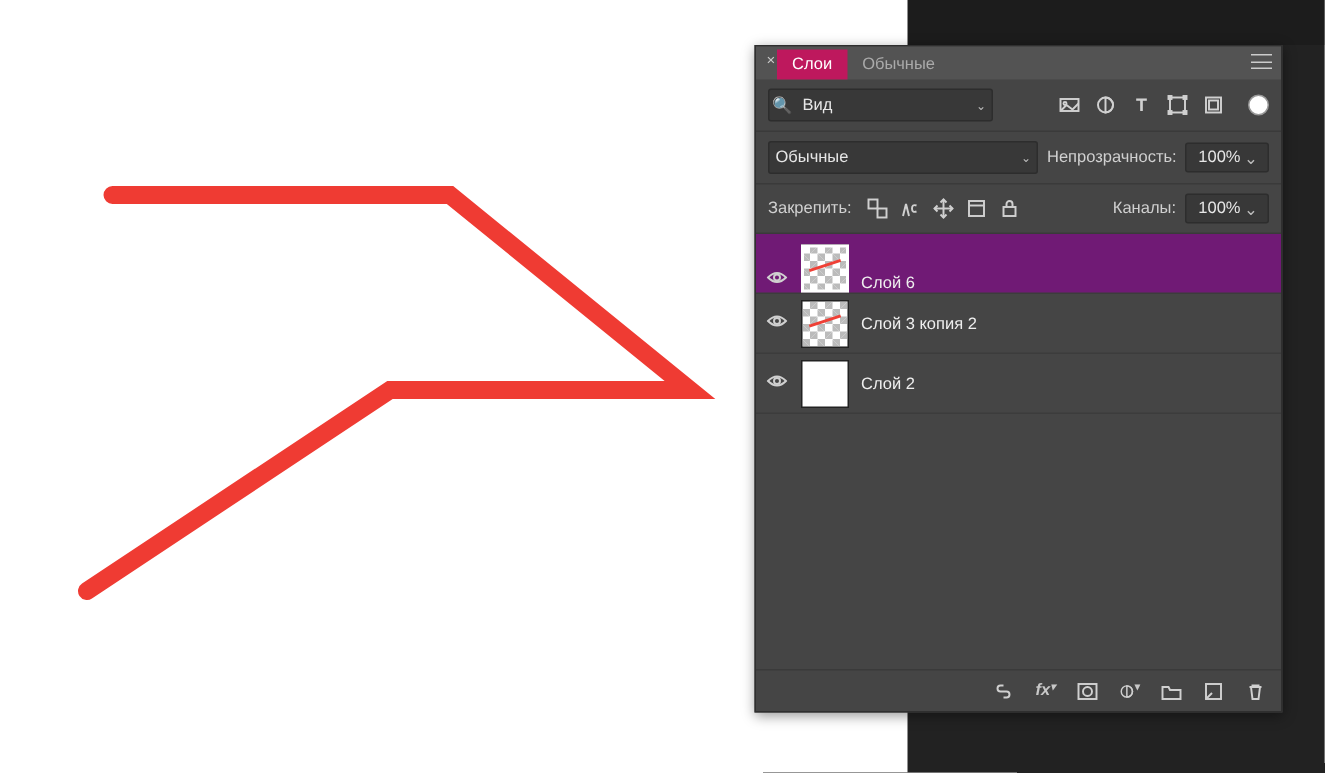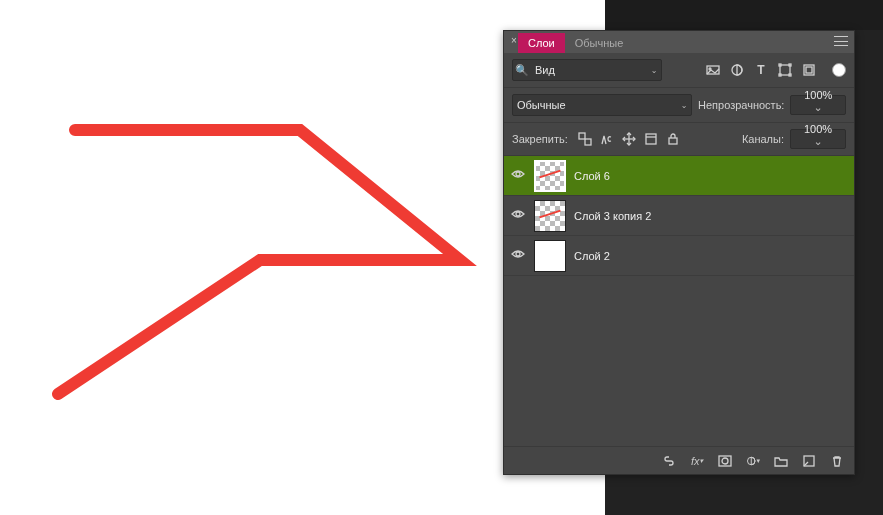--- a/index.html
+++ b/index.html
@@ -84,39 +84,39 @@
   .color-dot { width:14px; height:14px; border-radius:50%; background:#fff; border:1px solid #999; margin-left:6px; }
   .blend-row .dropdown-wrap {
     display:flex; align-items:center;
     background:#383838; border:1px solid #2d2d2d; border-radius:2px;
     height:22px; flex:0 0 180px;
   }
   .label { color:#d0d0d0; font-size:11px; }
   .pct-box {
     display:flex; align-items:center;
     background:#383838; border:1px solid #2d2d2d; border-radius:2px;
-    height:20px; padding:0 4px; width:56px; justify-content:flex-end;flex-direction:column;
+    height:20px; padding:0 4px; width:56px; justify-content:flex-end;
   }
   .pct-box span { font-size:11px; }
   .lock-row { font-size:11px; }
   .lock-icons { display:flex; gap:8px; margin-left:4px; align-items:center; }
   .licon { width:14px; height:14px; display:inline-flex; align-items:center; justify-content:center; color:#c8c8c8; cursor:pointer; }
   .layers {
     flex:1;
     background:#454545;
     overflow:auto;
   }
   .layer {
     display:flex; align-items:center;
     height:40px;
     border-bottom:1px solid #3c3c3c;
     padding:0 6px;
     gap:8px;
   }
-  .layer.selected { background:#4d7c0f; }
+  .layer.selected { background:#701a75;align-items:flex-end; }
   .vis { width:16px; text-align:center; color:#ddd; cursor:pointer; font-size:12px; }
   .thumb {
     width:32px; height:32px;
     background:#fff;
     border:1px solid #222;
     position:relative;
     flex:0 0 32px;
   }
   .thumb.checker {
     background-image:
@@ -134,21 +134,21 @@
     background:#ef4036; transform:rotate(-18deg);
   }
   .lname { font-size:11px; color:#eee; }
   .panel-footer {
     height:28px;
     background:#454545;
     border-top:1px solid #3a3a3a;
     display:flex; align-items:center; justify-content:flex-end;
     gap:14px; padding:0 10px;
   }
-  .foot-icon { width:14px; height:14px; display:inline-flex; align-items:center; justify-content:center; color:#c8c8c8; cursor:pointer; font-size:12px; }
+  .foot-icon { width:14px; height:14px; display:inline-flex; justify-content:center; color:#c8c8c8; cursor:pointer; font-size:12px;font-weight:bold; }
   svg.i { width:14px; height:14px; }
   svg.i path, svg.i rect, svg.i circle, svg.i polyline, svg.i line { stroke:#d0d0d0; stroke-width:1.3; fill:none; }
 </style>
 </head>
 <body>
 
 <div class="app-bg"></div>
 <div class="dark-strip"></div>
 
 <div class="canvas">

